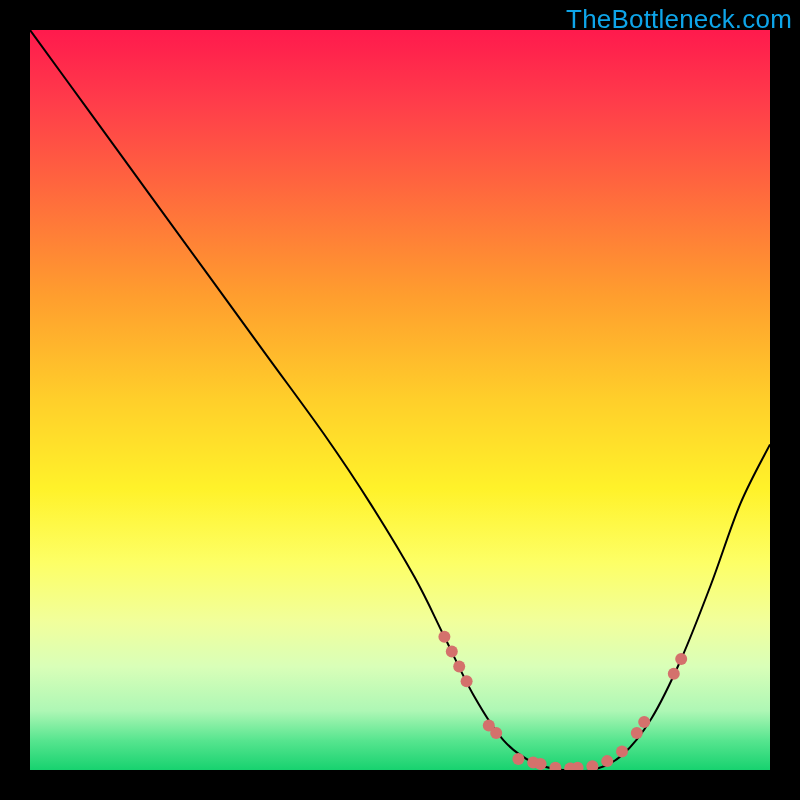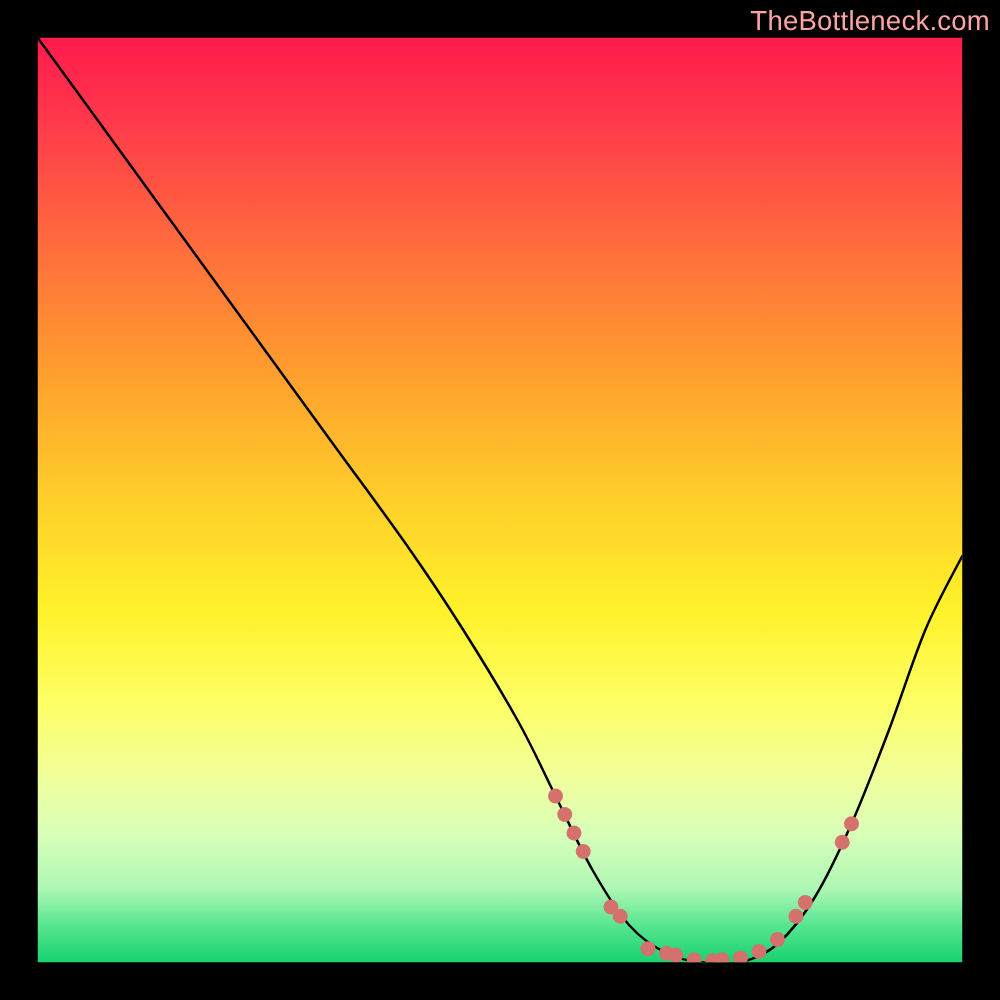--- a/index.html
+++ b/index.html
@@ -13,22 +13,22 @@
   }
   .wrapper {
     position: relative;
     width: 800px;
     height: 800px;
   }
   .watermark {
     position: absolute;
     top: 4px;
     right: 8px;
-    font-size: 22px;
-    color: #fca5a5;
+    font-size: 26px;
+    color: #0ea5e9;
     letter-spacing: 0.2px;
     z-index: 5;
     margin-left: 21px;
   }
   .plot {
     position: absolute;
     left: 30px;
     top: 30px;
     width: 740px;
     height: 740px;

